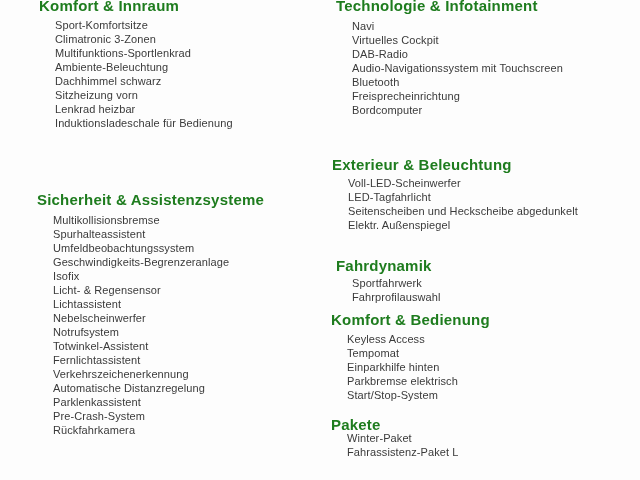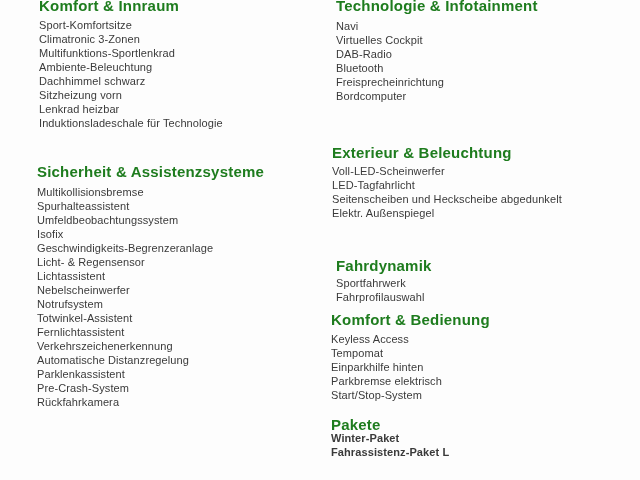--- a/index.html
+++ b/index.html
@@ -27,85 +27,86 @@
   .sec h2 {
     margin: 0;
     font-size: 15px;
     line-height: 18px;
     font-weight: bold;
     color: #1e7c1e;
     letter-spacing: 0.2px;
   }
   .sec ul {
     list-style: none;
-    margin: 0;
+    margin: 16px;
     padding: 0;
   }
   .sec ul li {
     font-size: 11px;
     line-height: 14px;
     color: #3a3a3a;
     letter-spacing: 0.1px;
   }
   
   #sec-l1 { left: 39px;  top: -3px;  }  #sec-l1 ul { margin-top: 3px;  }
-  #sec-l2 { left: 37px;  top: 163px; }  #sec-l2 ul { margin-top: 4px;  }
+  #sec-l2 { left: 37px;  top: 191px; }  #sec-l2 ul { margin-top: 4px;  }
   #sec-r1 { left: 336px; top: -3px;  }  #sec-r1 ul { margin-top: 4px;  }
-  #sec-r2 { left: 332px; top: 144px; }  #sec-r2 ul { margin-top: 2px;  }
+  #sec-r2 { left: 332px; top: 156px; }  #sec-r2 ul { margin-top: 2px;  }
   #sec-r3 { left: 336px; top: 257px; }  #sec-r3 ul { margin-top: 1px;  }
   #sec-r4 { left: 331px; top: 311px; }  #sec-r4 ul { margin-top: 3px;  }
-  #sec-r5 { left: 331px; top: 416px; }  #sec-r5 ul { margin-top: -3px; font-weight: bold; }
+  #sec-r5 { left: 331px; top: 416px; }  #sec-r5 ul { margin-top: -3px; }
 </style>
 </head>
 <body>
 
 <div class="page">
 
   <div class="sec" id="sec-l1">
     <h2>Komfort &amp; Innraum</h2>
     <ul>
         <li>Sport-Komfortsitze</li>
         <li>Climatronic 3-Zonen</li>
         <li>Multifunktions-Sportlenkrad</li>
         <li>Ambiente-Beleuchtung</li>
         <li>Dachhimmel schwarz</li>
         <li>Sitzheizung vorn</li>
         <li>Lenkrad heizbar</li>
-        <li>Induktionsladeschale für Technologie</li>
+        <li>Induktionsladeschale für Bedienung</li>
       </ul>
   </div>
 
   <div class="sec" id="sec-l2">
     <h2>Sicherheit &amp; Assistenzsysteme</h2>
     <ul>
         <li>Multikollisionsbremse</li>
         <li>Spurhalteassistent</li>
         <li>Umfeldbeobachtungssystem</li>
+        <li>Geschwindigkeits-Begrenzeranlage</li>
         <li>Isofix</li>
-        <li>Geschwindigkeits-Begrenzeranlage</li>
         <li>Licht- &amp; Regensensor</li>
         <li>Lichtassistent</li>
         <li>Nebelscheinwerfer</li>
         <li>Notrufsystem</li>
         <li>Totwinkel-Assistent</li>
         <li>Fernlichtassistent</li>
         <li>Verkehrszeichenerkennung</li>
         <li>Automatische Distanzregelung</li>
         <li>Parklenkassistent</li>
         <li>Pre-Crash-System</li>
         <li>Rückfahrkamera</li>
       </ul>
   </div>
 
   <div class="sec" id="sec-r1">
     <h2>Technologie &amp; Infotainment</h2>
     <ul>
         <li>Navi</li>
         <li>Virtuelles Cockpit</li>
         <li>DAB-Radio</li>
+        <li>Audio-Navigationssystem mit Touchscreen</li>
         <li>Bluetooth</li>
         <li>Freisprecheinrichtung</li>
         <li>Bordcomputer</li>
       </ul>
   </div>
 
   <div class="sec" id="sec-r2">
     <h2>Exterieur &amp; Beleuchtung</h2>
     <ul>
         <li>Voll-LED-Scheinwerfer</li>

